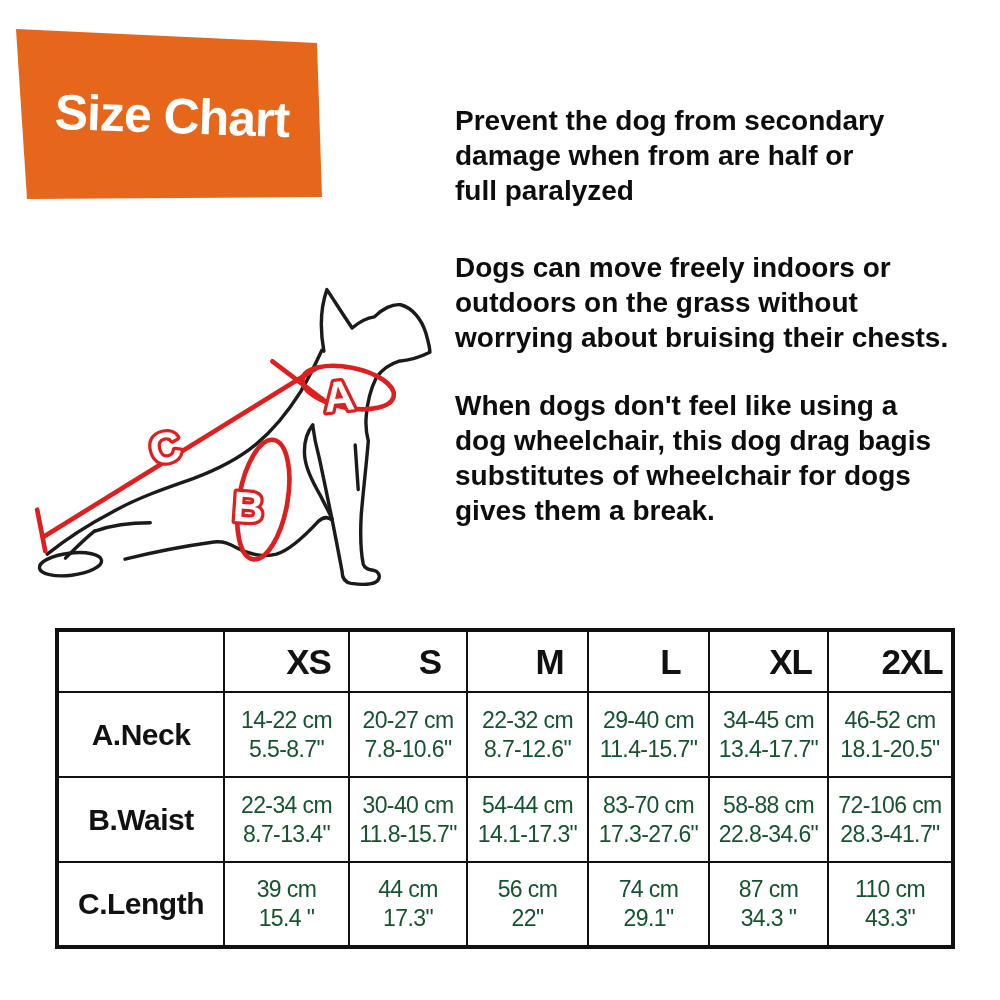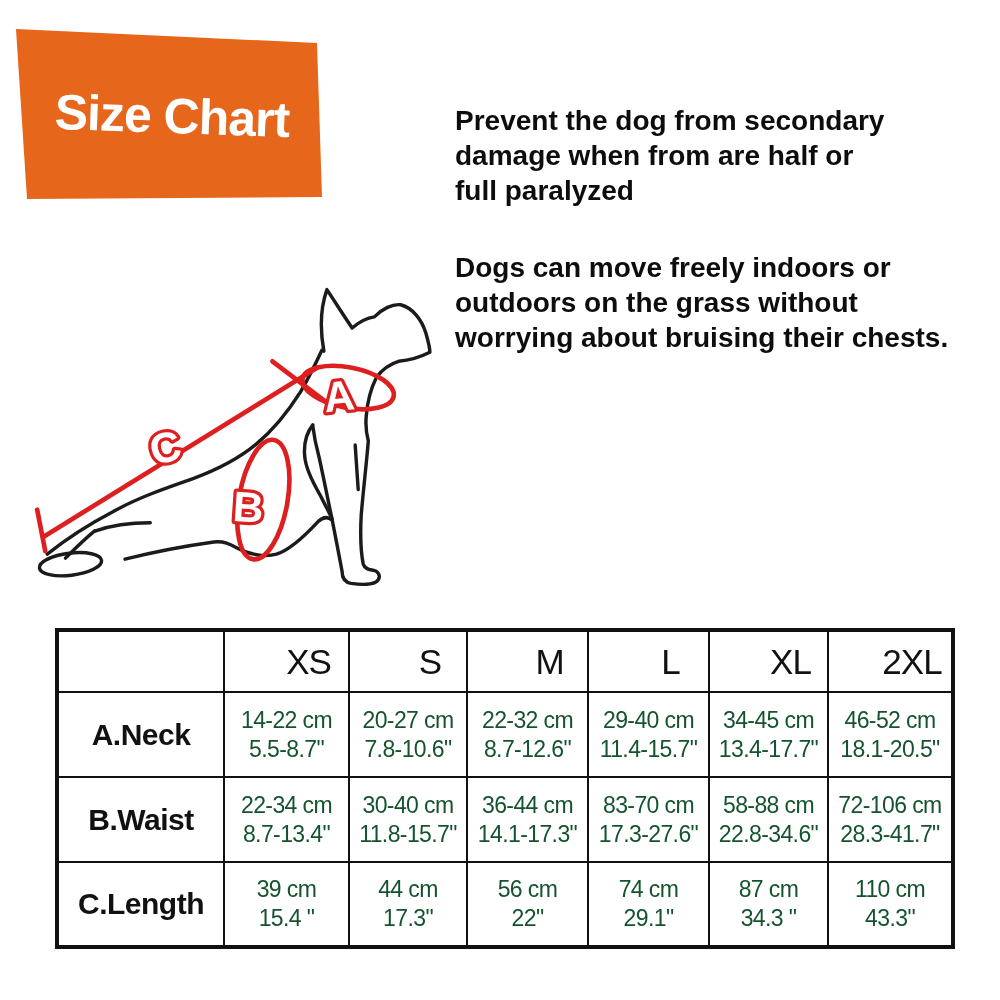--- a/index.html
+++ b/index.html
@@ -36,21 +36,21 @@
   table.size-table{
     border-collapse:collapse;table-layout:fixed;width:896px;
     border:4px solid #111;
   }
   .size-table th,.size-table td{
     border:2.5px solid #111;text-align:center;vertical-align:middle;
     padding:0;overflow:hidden;
   }
   .size-table tr.hdr{height:62px;}
   .size-table tr.datarow{height:85px;}
-  .size-table th.size-h{font-size:35px;font-weight:normal;letter-spacing:-1px;padding-left:44px;}
+  .size-table th.size-h{font-size:35px;font-weight:bold;letter-spacing:-1px;padding-left:44px;}
   .size-table td.rowlabel{font-size:30px;font-weight:bold;letter-spacing:-0.5px;}
   .size-table td.val{font-size:23px;line-height:29px;letter-spacing:-0.6px;font-weight:400;color:#14532d;}
 </style>
 </head>
 <body>
 
 <svg class="banner-svg" viewBox="0 0 360 220">
   <polygon points="16,29 317,43 322,197 27,199" fill="#E6671C"></polygon>
   <text class="banner-title" x="172" y="133" text-anchor="middle" transform="rotate(2 172 115)">Size Chart</text>
 </svg>
@@ -58,20 +58,26 @@
 <div class="description">
   <p class="p1">
     <span class="ln">Prevent the dog from secondary</span>
     <span class="ln">damage when from are half or</span>
     <span class="ln">full paralyzed</span>
   </p>
   <p class="p2">
     <span class="ln">Dogs can move freely indoors or</span>
     <span class="ln">outdoors on the grass without</span>
     <span class="ln">worrying about bruising their chests.</span>
+  </p>
+  <p class="p3">
+    <span class="ln">When dogs don't feel like using a</span>
+    <span class="ln">dog wheelchair, this dog drag bagis</span>
+    <span class="ln">substitutes of wheelchair for dogs</span>
+    <span class="ln">gives them a break.</span>
   </p>
 </div>
 
 <svg class="dog-svg" viewBox="0 0 420 330">
 
   <path class="dog-line" d="
     M 303 80
     C 299 58 300 36 306 19
     C 314 31 322 44 331 57
     C 338 51 346 47 353 46
@@ -181,21 +187,21 @@
       <td class="rowlabel">B.Waist</td>
       <td class="val">
         <div>22-34 cm</div>
         <div>8.7-13.4"</div>
       </td>
       <td class="val">
         <div>30-40 cm</div>
         <div>11.8-15.7"</div>
       </td>
       <td class="val">
-        <div>36-44 cm</div>
+        <div>54-44 cm</div>
         <div>14.1-17.3"</div>
       </td>
       <td class="val">
         <div>83-70 cm</div>
         <div>17.3-27.6"</div>
       </td>
       <td class="val">
         <div>58-88 cm</div>
         <div>22.8-34.6"</div>
       </td>

